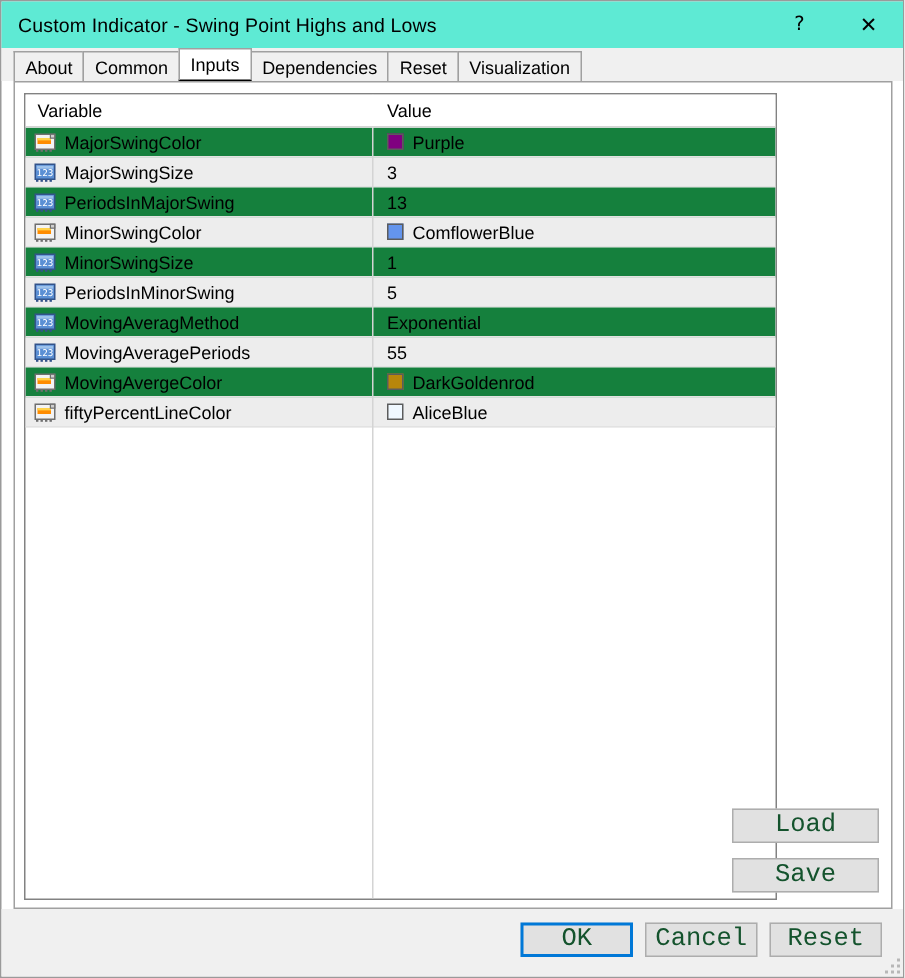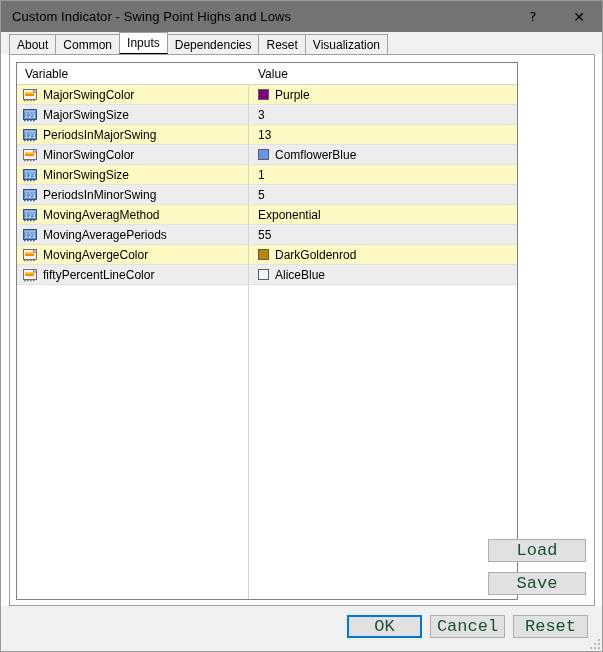--- a/index.html
+++ b/index.html
@@ -21,21 +21,21 @@
     background: #ffffff;
     border: 1px solid #9a9a9a;
     display: flex;
     flex-direction: column;
   }
 
   
   .titlebar {
     height: 31px;
     flex: 0 0 31px;
-    background: #737373;
+    background: #5eead4;
     display: flex;
     align-items: center;
     position: relative;
   }
   .title-text {
     padding-left: 11px;
     font-size: 13px;
     color: #000000;
     letter-spacing: 0.1px;
     white-space: nowrap;
@@ -139,21 +139,21 @@
   .hcell.var { width: 232px; }
   .hcell.val { flex: 1 1 auto; padding-left: 9px; }
 
   .row {
     display: flex;
     height: 20px;
     align-items: stretch;
     border-bottom: 1px solid #e2e2e2;
     position: relative;
   }
-  .row.odd  { background: #fef9c3; }
+  .row.odd  { background: #15803d; }
   .row.even { background: #ededed; }
 
   .cell-var {
     width: 232px;
     display: flex; align-items: center;
     padding-left: 5px;
     overflow: hidden;
     white-space: nowrap;
   }
   .cell-val {

